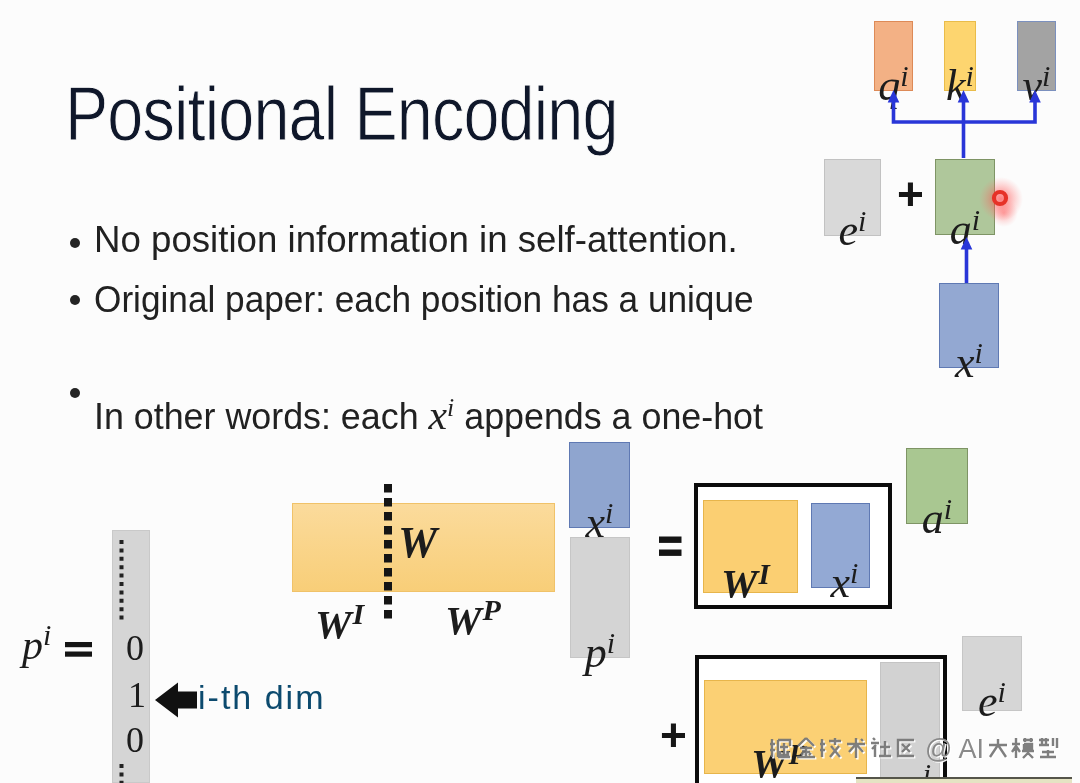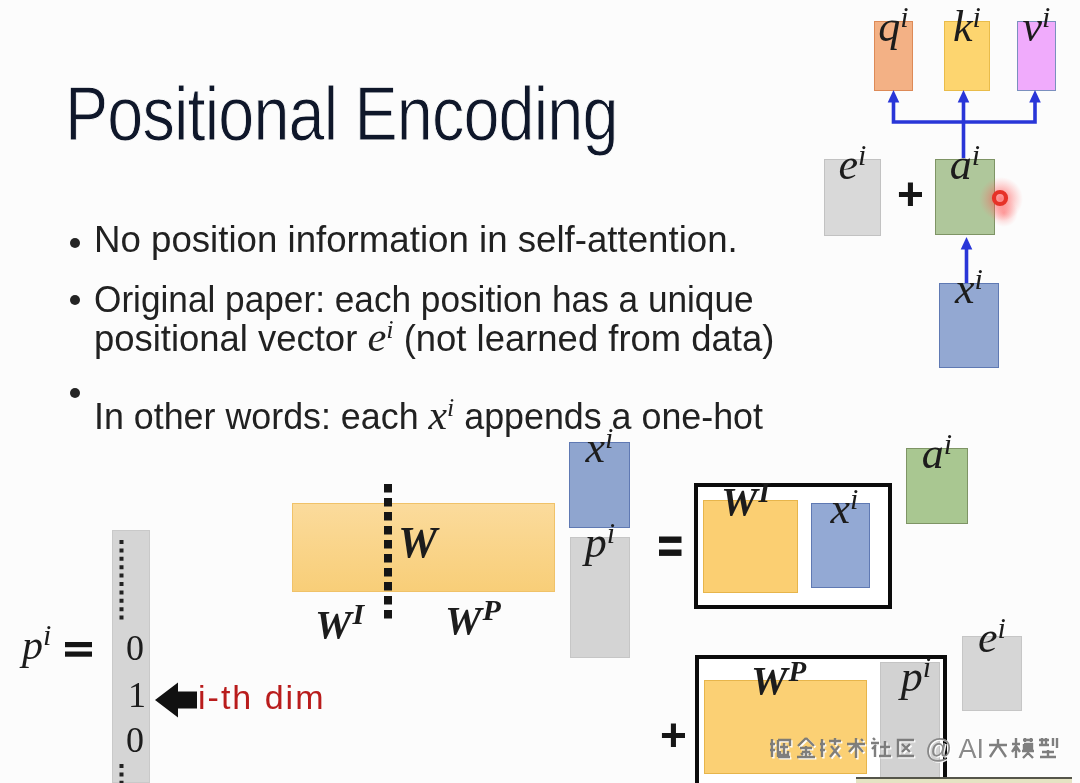--- a/index.html
+++ b/index.html
@@ -3,50 +3,49 @@
 <meta charset="utf-8">
 <style>
 html,body{margin:0;padding:0;}
 #c{position:relative;width:1080px;height:783px;background:#fcfcfc;overflow:hidden;
    font-family:"Liberation Sans",sans-serif;color:#1f1f1f;}
 .abs{position:absolute;}
 .ln{position:absolute;white-space:nowrap;font-size:36px;color:#212121;line-height:41px;}
 .ln sup,.ln .m{line-height:0;}
 .ln>span{display:inline-block;transform-origin:0 60%;}
 .m{font-family:"Liberation Serif",serif;font-style:italic;}
-.bx{position:absolute;box-sizing:border-box;display:flex;align-items:flex-start;justify-content:center;}
+.bx{position:absolute;box-sizing:border-box;display:flex;align-items:flex-end;justify-content:center;}
 .lab{font-family:"Liberation Serif",serif;font-style:italic;color:#1c1c1c;line-height:0;white-space:nowrap;position:relative;top:-5px;}
 .lab .s{font-size:30px;vertical-align:0.45em;letter-spacing:0;}
 .dot{position:absolute;background:#242424;border-radius:50%;}
 .plus{position:absolute;font-weight:bold;color:#161616;line-height:0;}
 </style>
 </head>
 <body>
 <div id="c">
 
   <div class="abs" id="title" style="left:65px;top:70px;font-size:76px;color:#0f172a;-webkit-text-stroke:1px #fcfcfc;">
     <span style="display:inline-block;transform:scaleX(0.852);transform-origin:0 0;letter-spacing:-1px;">Positional Encoding</span>
   </div>
 
   <div class="dot" style="left:70px;top:238px;width:10px;height:10px;"></div>
   <div class="dot" style="left:70px;top:295px;width:10px;height:10px;"></div>
   <div class="dot" style="left:70px;top:388px;width:10px;height:10px;"></div>
 
   <div class="ln" id="l1" style="left:94px;top:219px;"><span style="transform:scaleX(1.018);">No position information in self-attention.</span></div>
   <div class="ln" id="l2" style="left:94px;top:279px;"><span style="transform:scaleX(0.978);">Original paper: each position has a unique</span></div>
-  <div class="ln" id="l3" style="left:94px;top:318px;"><span style="transform:scaleX(1.012);">positional vector <i class="m" style="font-size:42px;">e</i><sup class="m" style="font-size:26px;">i</sup> (not learned from data)</span></div>
   <div class="ln" id="l4" style="left:94px;top:377px;margin-top:19px;"><span style="transform:scaleX(0.995);">In other words: each <i class="m" style="font-size:42px;">x</i><sup class="m" style="font-size:26px;">i</sup> appends a one-hot</span></div>
 
   <div class="bx" style="left:874px;top:21px;width:39px;height:70px;background:#F3B185;border:1.4px solid #DD8A57;">
     <div class="lab" style="font-size:44px;"><i>q</i><span class="s"><i>i</i></span></div>
     </div>
-  <div class="bx" style="left:944px;top:21px;width:46px;height:70px;background:#FDD56F;border:1.4px solid #E9BC4A;">
+  <div class="bx" style="left:944px;top:21px;width:32px;height:70px;background:#FDD56F;border:1.4px solid #E9BC4A;">
     <div class="lab" style="font-size:44px;"><i>k</i><span class="s"><i>i</i></span></div>
     </div>
-  <div class="bx" style="left:1017px;top:21px;width:39px;height:70px;background:#f0abfc;border:1.4px solid #7B90BE;">
+  <div class="bx" style="left:1017px;top:21px;width:39px;height:70px;background:#a3a3a3;border:1.4px solid #7B90BE;">
     <div class="lab" style="font-size:44px;"><i>v</i><span class="s"><i>i</i></span></div>
     </div>
 
   <div class="bx" style="left:824px;top:159px;width:57px;height:77px;background:#D9D9D9;border:1.4px solid #C2C2C2;">
     <div class="lab" style="font-size:44px;"><i>e</i><span class="s"><i>i</i></span></div>
     </div>
   <div class="plus" style="left:897px;top:194px;font-size:46px;">+</div>
   <div class="bx" style="left:935px;top:159px;width:60px;height:76px;background:#AFC79B;border:1.4px solid #7E9465;">
     <div class="lab" style="font-size:44px;"><i>a</i><span class="s"><i>i</i></span></div>
     </div>
@@ -54,21 +53,21 @@
     <div class="lab" style="font-size:44px;"><i>x</i><span class="s"><i>i</i></span></div>
     </div>
 
   <div class="bx" style="left:112px;top:530px;width:38px;height:253px;background:#D5D5D5;border:1px solid #C9C9C9;"></div>
   <div class="abs lab" style="left:126px;top:648px;font-size:36px;font-style:normal;">0</div>
   <div class="abs lab" style="left:128px;top:695px;font-size:36px;font-style:normal;">1</div>
   <div class="abs lab" style="left:126px;top:740px;font-size:36px;font-style:normal;">0</div>
 
   <div class="abs lab" style="left:22px;top:635px;font-size:42px;"><i>p</i><span class="s"><i>i</i></span></div>
 
-  <div class="abs" style="left:198px;top:678px;font-size:34px;letter-spacing:2px;color:#b91c1c;">i-th dim</div>
+  <div class="abs" style="left:198px;top:678px;font-size:34px;letter-spacing:2px;color:#0c4a6e;">i-th dim</div>
 
   <div class="bx" style="left:292px;top:503px;width:263px;height:89px;background:linear-gradient(180deg,#FBDB9C,#F8CE78);border:1px solid #F0C269;"></div>
   <div class="abs lab" style="left:398px;top:533px;font-size:44px;font-weight:bold;"><i>W</i></div>
   <div class="abs lab" style="left:315px;top:604px;font-size:41px;font-weight:bold;"><i>W</i><span class="s" style="font-size:30px;margin-left:1px;"><i>I</i></span></div>
   <div class="abs lab" style="left:445px;top:591px;font-size:41px;font-weight:bold;"><i>W</i><span class="s" style="font-size:30px;margin-left:1px;"><i>P</i></span></div>
 
   <div class="bx" style="left:569px;top:442px;width:61px;height:86px;background:#8FA5CF;border:1.4px solid #5F79B3;">
     <div class="lab" style="font-size:44px;"><i>x</i><span class="s"><i>i</i></span></div>
     </div>
   <div class="bx" style="left:570px;top:537px;width:60px;height:121px;background:#D4D4D4;border:1.4px solid #C6C6C6;">

